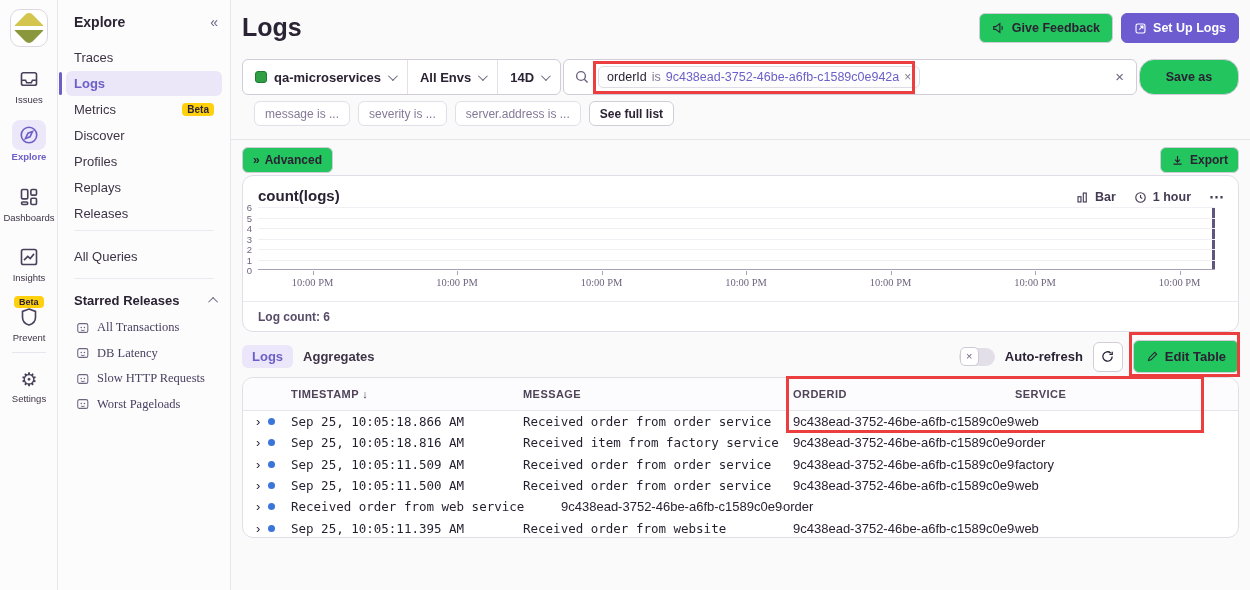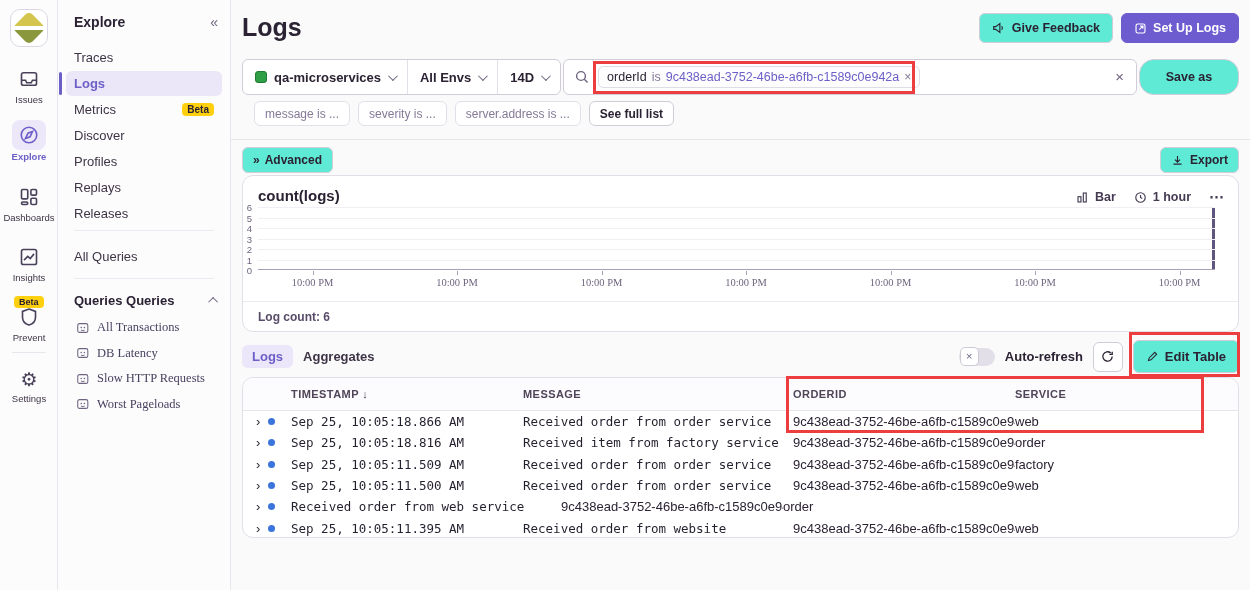--- a/index.html
+++ b/index.html
@@ -34,21 +34,21 @@
   .pdivider { position:absolute; left:16px; right:16px; height:1px; background:#eceaf0; }
   .starred-head { position:absolute; top:293px; left:16px; right:12px; display:flex; justify-content:space-between; align-items:center; font-size:13px; font-weight:700; color:#2b2233; }
   .chev-up { width:7px; height:7px; border-left:1.5px solid #6f6480; border-top:1.5px solid #6f6480; transform:rotate(45deg) translateY(2px); cursor:pointer; }
   .starred-list { position:absolute; top:315px; left:0; right:0;font-family:Liberation Serif, serif; }
   .sq-item { height:25.5px; display:flex; align-items:center; gap:7px; padding:0 10px 0 18px; font-size:12.5px; color:#4a4160; cursor:pointer; }
 
   
   .main { position:absolute; left:231px; right:0; top:0; bottom:0; }
   .page-title { position:absolute; left:11px; top:13px; font-size:25px; font-weight:700; color:#2b2233; }
   .head-btns { position:absolute; right:11px; top:13px; display:flex; gap:8px; }
-  .btn { display:inline-flex; align-items:center; justify-content:center; gap:6px; background:#5eead4; border:1px solid #d2ccd8; border-radius:6px; font-weight:700; font-size:12.5px; color:#2b2233; height:30px; padding:0 12px; cursor:pointer; }
+  .btn { display:inline-flex; align-items:center; justify-content:center; gap:6px; background:#22c55e; border:1px solid #d2ccd8; border-radius:6px; font-weight:700; font-size:12.5px; color:#2b2233; height:30px; padding:0 12px; cursor:pointer; }
   .btn-primary { background:#6D5BD0; border-color:#6D5BD0; color:#fff; }
   .btn-sm { height:26px; font-size:12px; padding:0 10px; }
 
   .filter-row { position:absolute; left:11px; right:11px; top:59px; height:36px; display:flex; gap:2px; }
   .seg { display:flex; background:#fff; border:1px solid #d2ccd8; border-radius:6px; height:36px; }
   .seg-item { display:flex; align-items:center; gap:7px; padding:0 12px; font-size:13px; font-weight:700; color:#2b2233; cursor:pointer; }
   .seg-item + .seg-item { border-left:1px solid #e4e0ea; }
   .proj-dot { width:12px; height:12px; border-radius:3px; background:#2F9E44; border:1px solid #1f7a33; }
   .chev-down { width:7px; height:7px; border-right:1.5px solid #6f657f; border-bottom:1.5px solid #6f657f; transform:rotate(45deg) translateY(-2px); }
   .searchbar { position:relative; flex:1; background:#fff; border:1px solid #d2ccd8; border-radius:6px; display:flex; align-items:center; padding:0 36px 0 34px; cursor:text; }
@@ -218,21 +218,21 @@
         </div>
     </div>
     <div class="pdivider" style="top:230px"></div>
     <div class="pitems" style="top:243px">
       <div class="pitem">
           <span>All Queries</span>
         </div>
     </div>
     <div class="pdivider" style="top:278px"></div>
     <div class="starred-head">
-      <span>Queries Queries</span>
+      <span>Starred Releases</span>
       <span class="chev-up"></span>
     </div>
     <div class="starred-list" id="starred-mount">
         <div class="sq-item">
     <svg width="14" height="14" viewBox="0 0 16 16" fill="none" stroke="#6f6480" stroke-width="1.2">
             <rect x="2" y="3" width="11.5" height="10" rx="2"></rect>
             <circle cx="6" cy="7.4" r=".9" fill="#6f6480" stroke="none"></circle>
             <circle cx="9.6" cy="7.4" r=".9" fill="#6f6480" stroke="none"></circle>
             <path d="M5.8 10.2c1 .7 3 .7 4 0"></path>
           </svg>

